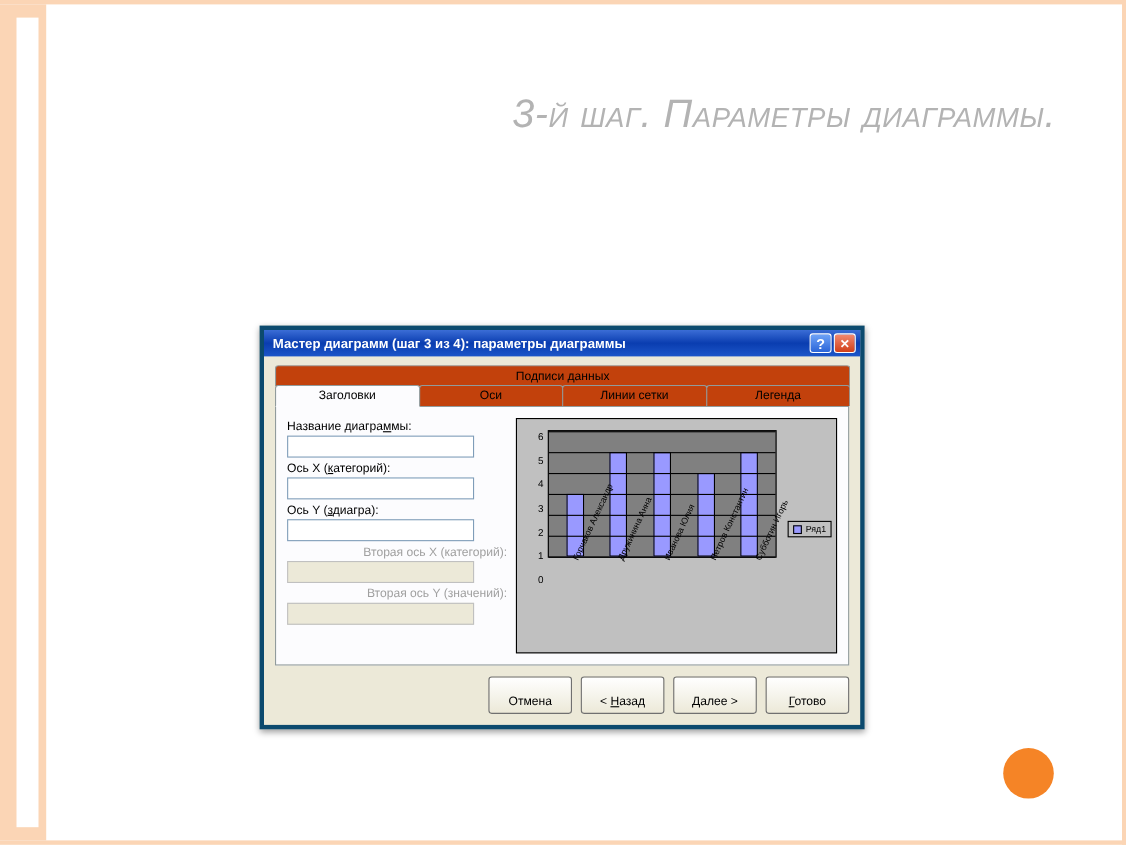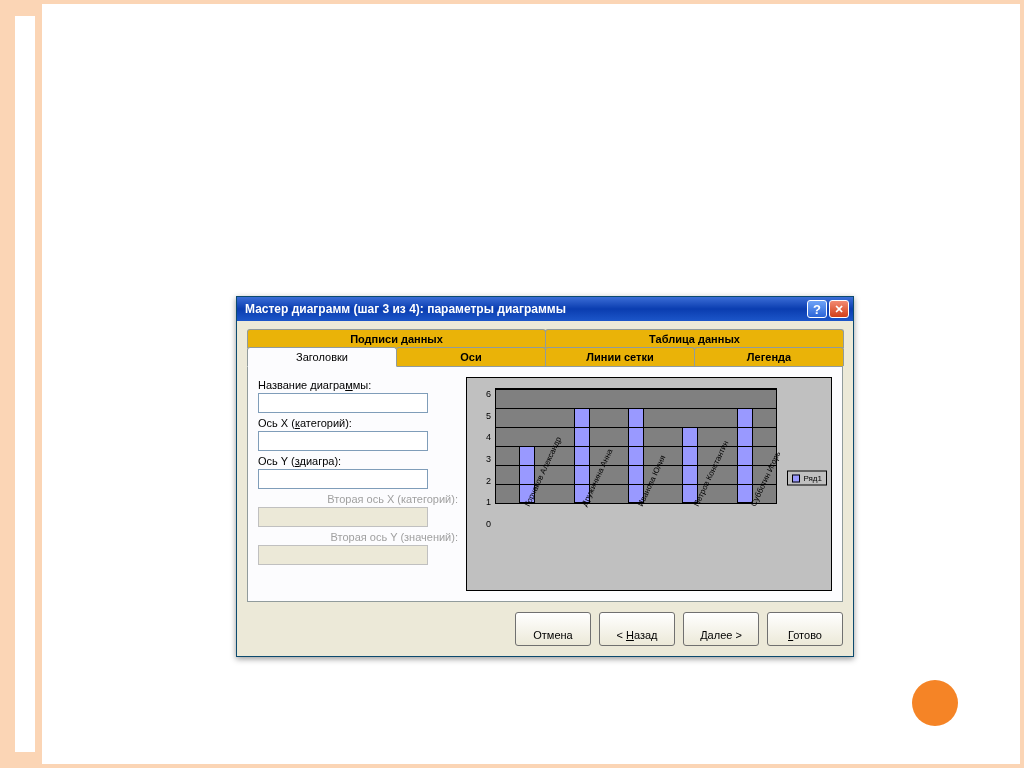--- a/index.html
+++ b/index.html
@@ -61,23 +61,23 @@
     width: 46px;
     height: 46px;
     border-radius: 50%;
     background: #f58426;
   }
   
   .dialog {
     position: absolute;
     left: 236px;
     top: 292px;
-    width: 618px;
+    width: 550px;
     box-shadow: 0 2px 6px rgba(0,0,0,0.4);
-    border: 1px solid #0c4a6e;
+    border: 4px solid #0c4a6e;
     background: #ece9d8;
     font-family: Tahoma, Arial, sans-serif;
     font-size: 11px;
   }
   .titlebar {
     height: 24px;
     background: linear-gradient(#3b6dd6, #0a3db0 50%, #1c56c9);
     display: flex;
     align-items: center;
     padding: 0 4px 0 8px;
@@ -94,30 +94,29 @@
     display: flex; align-items: center; justify-content: center;
     font-weight: 700;
     font-family: Arial;
   }
   .tb-help { background: linear-gradient(#6fa3f7,#2b65d8); font-size: 13px; }
   .tb-close { background: linear-gradient(#f28a72,#d13f18); font-size: 11px; }
   .dlg-body { padding: 8px 10px 10px 10px; }
   .tabs-row { display: flex; }
   .tabs-row.top .tab { flex: 1; }
   .tab {
-    background: #eab308;
+    background: #c2410c;
     border: 1px solid #919b9c;
     border-bottom: none;
     border-radius: 3px 3px 0 0;
     padding: 3px 0;
     text-align: center;
     margin-right: -1px;
     position: relative;
     cursor: default;
-    font-weight: bold;
   }
   .tabs-row.bottom { position: relative; top: -1px; }
   .tabs-row.bottom .tab { flex: 1; }
   .tab.active {
     background: #fcfcfe;
     z-index: 2;
     border-bottom: 1px solid #fcfcfe;
     margin-bottom: -1px;
     font-weight: 400;
   }
@@ -217,39 +216,39 @@
   .btn .ul { text-decoration: underline; }
 </style>
 </head>
 <body>
 
 <div class="slide">
   <div class="stripe">
     <div class="stripe-inner"></div>
   </div>
 
+  <div class="slide-title">3-й шаг. Параметры диаграммы.</div>
   <div class="orange-circle"></div>
 
   <div class="dialog">
     <div class="titlebar">
       <span class="titlebar-text">Мастер диаграмм (шаг 3 из 4): параметры диаграммы</span>
       <div class="titlebar-btns">
         <div class="tb-btn tb-help">
             <span>?</span>
           </div>
         <div class="tb-btn tb-close">
             <span>✕</span>
           </div>
       </div>
     </div>
 
     <div class="dlg-body">
       <div class="tabs-row top">
         <div class="tab"><span>Подписи данных</span></div>
-        <div class="tab"><span>Таблица данных</span></div>
       </div>
       <div class="tabs-row bottom">
         <div class="tab active"><span>Заголовки</span></div>
         <div class="tab"><span>Оси</span></div>
         <div class="tab"><span>Линии сетки</span></div>
         <div class="tab"><span>Легенда</span></div>
       </div>
 
       <div class="tab-panel">
         <div class="fields">

